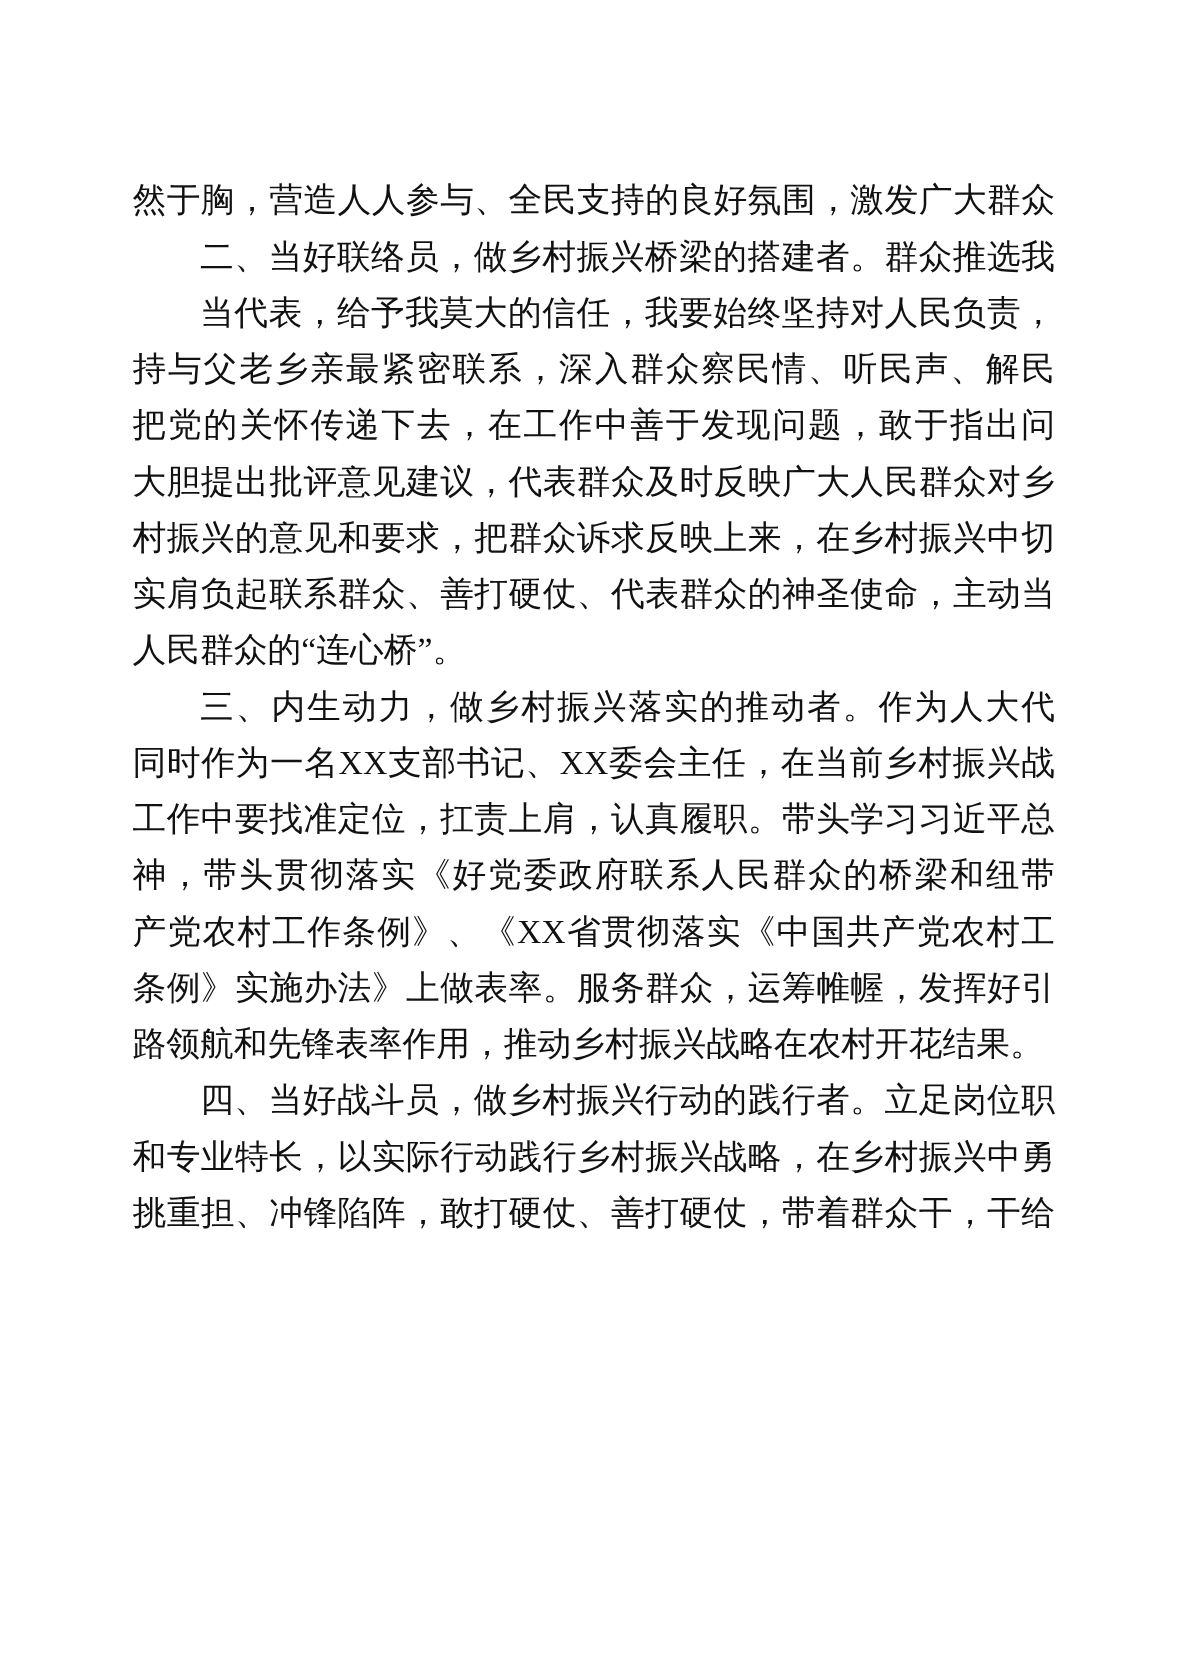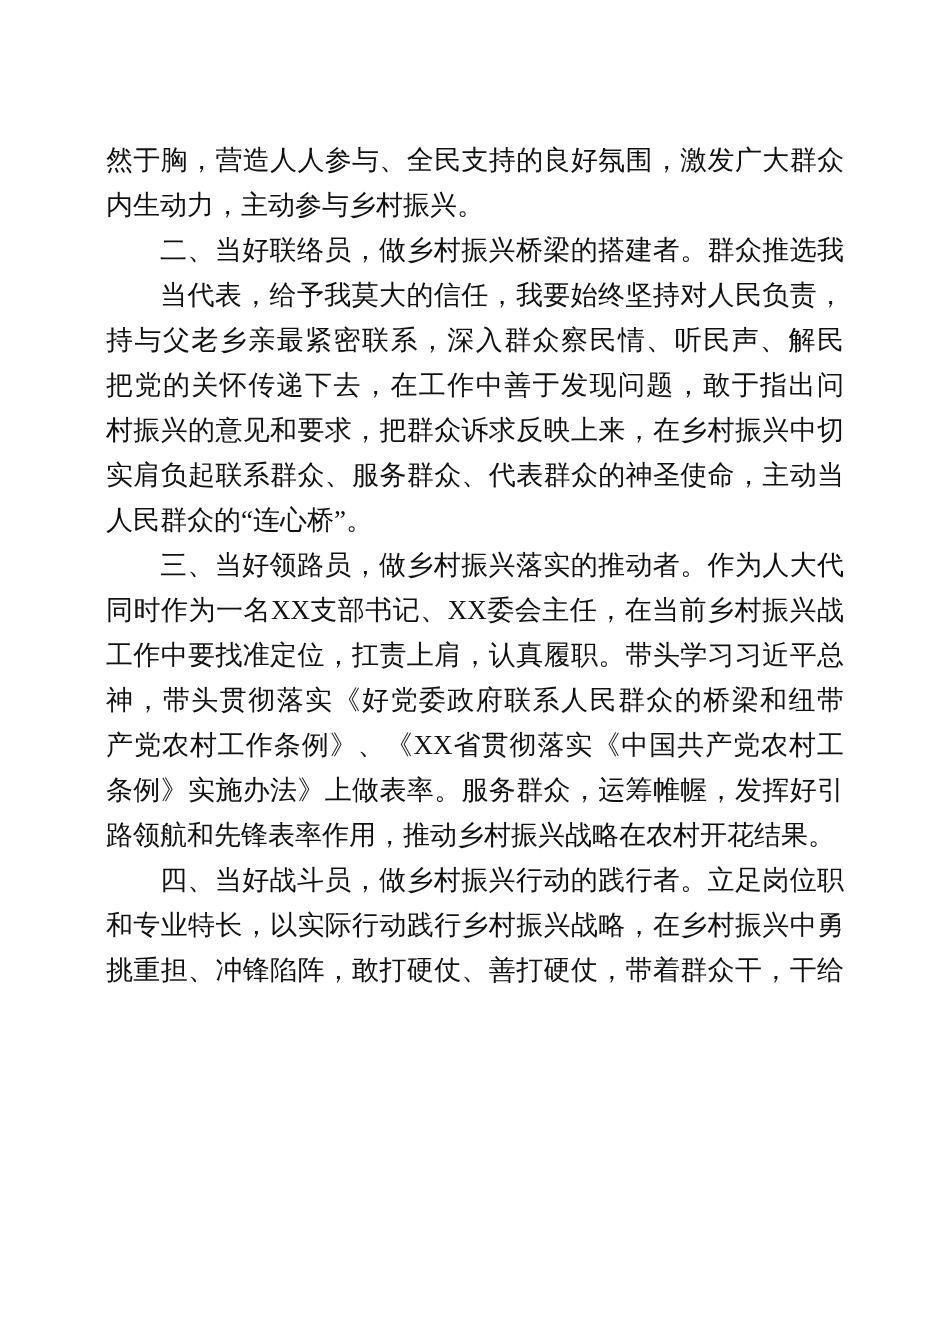--- a/index.html
+++ b/index.html
@@ -42,29 +42,29 @@
     font-weight: 400;
     font-family: "Liberation Sans", sans-serif;
   }
 </style>
 </head>
 <body>
 
 <div class="page">
   <div class="content" id="doc-content" style="color: rgb(17, 17, 17);">
       <div class="line just"><span class="seg">然于胸，营造人人参与、全民支持的良好氛围，激发广大群众</span></div>
-      <div class="line"><span class="seg">内生动力，主动参与乡村振兴。</span></div>
       <div class="line just" style="padding-left: 54px;"><span class="seg bold">二、当好联络员，做乡村振兴桥梁的搭建者。</span><span class="seg">群众推选我</span></div>
       <div class="line just" style="padding-left: 54px;"><span class="seg">当代表，给予我莫大的信任，我要始终坚持对人民负责，保</span></div>
       <div class="line just"><span class="seg">持与父老乡亲最紧密联系，深入群众察民情、听民声、解民忧，</span></div>
       <div class="line just"><span class="seg">把党的关怀传递下去，在工作中善于发现问题，敢于指出问题，</span></div>
+      <div class="line just"><span class="seg">大胆提出批评意见建议，代表群众及时反映广大人民群众对乡</span></div>
       <div class="line just"><span class="seg">村振兴的意见和要求，把群众诉求反映上来，在乡村振兴中切</span></div>
-      <div class="line just"><span class="seg">实肩负起联系群众、服务群众、代表群众的神圣使命，主动当</span></div>
+      <div class="line just"><span class="seg">实肩负起联系群众、善打硬仗、代表群众的神圣使命，主动当</span></div>
       <div class="line"><span class="seg">人民群众的“连心桥”。</span></div>
-      <div class="line just" style="padding-left: 54px;"><span class="seg bold">三、当好领路员，做乡村振兴落实的推动者。</span><span class="seg">作为人大代表，</span></div>
+      <div class="line just" style="padding-left: 54px;"><span class="seg bold">三、内生动力，做乡村振兴落实的推动者。</span><span class="seg">作为人大代表，</span></div>
       <div class="line just"><span class="seg">同时作为一名XX支部书记、XX委会主任，在当前乡村振兴战略</span></div>
       <div class="line just"><span class="seg">工作中要找准定位，扛责上肩，认真履职。带头学习习近平总</span></div>
       <div class="line just"><span class="seg">神，带头贯彻落实《好党委政府联系人民群众的桥梁和纽带</span></div>
       <div class="line just"><span class="seg">产党农村工作条例》、《XX省贯彻落实《中国共产党农村工作</span></div>
       <div class="line just"><span class="seg">条例》实施办法》上做表率。服务群众，运筹帷幄，发挥好引</span></div>
       <div class="line"><span class="seg">路领航和先锋表率作用，推动乡村振兴战略在农村开花结果。</span></div>
       <div class="line just" style="padding-left: 54px;"><span class="seg bold">四、当好战斗员，做乡村振兴行动的践行者。</span><span class="seg">立足岗位职能</span></div>
       <div class="line just"><span class="seg">和专业特长，以实际行动践行乡村振兴战略，在乡村振兴中勇</span></div>
       <div class="line just"><span class="seg">挑重担、冲锋陷阵，敢打硬仗、善打硬仗，带着群众干，干给</span></div>
     </div>

